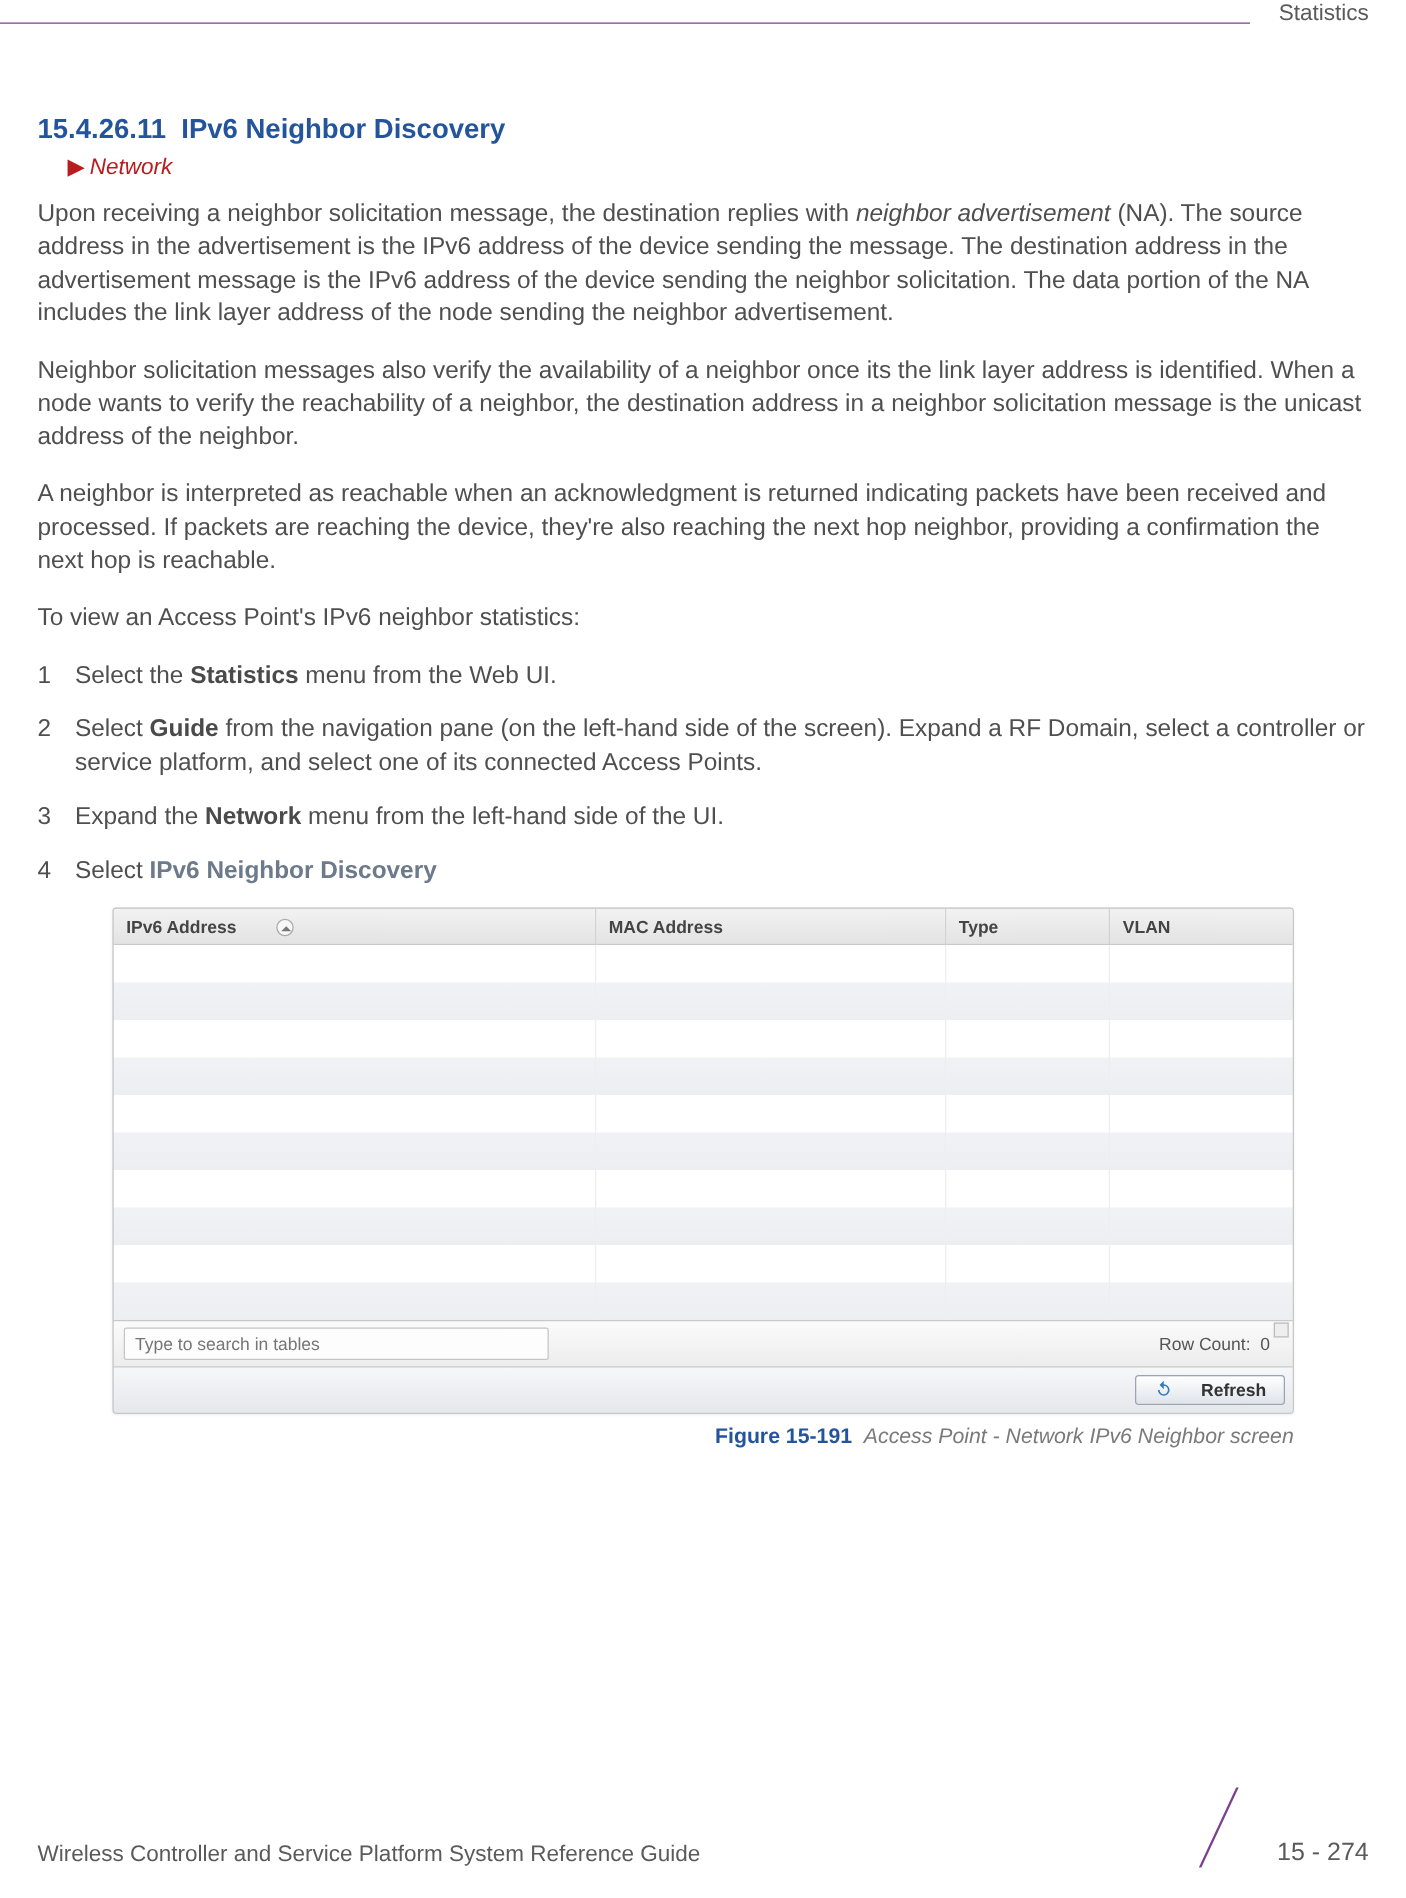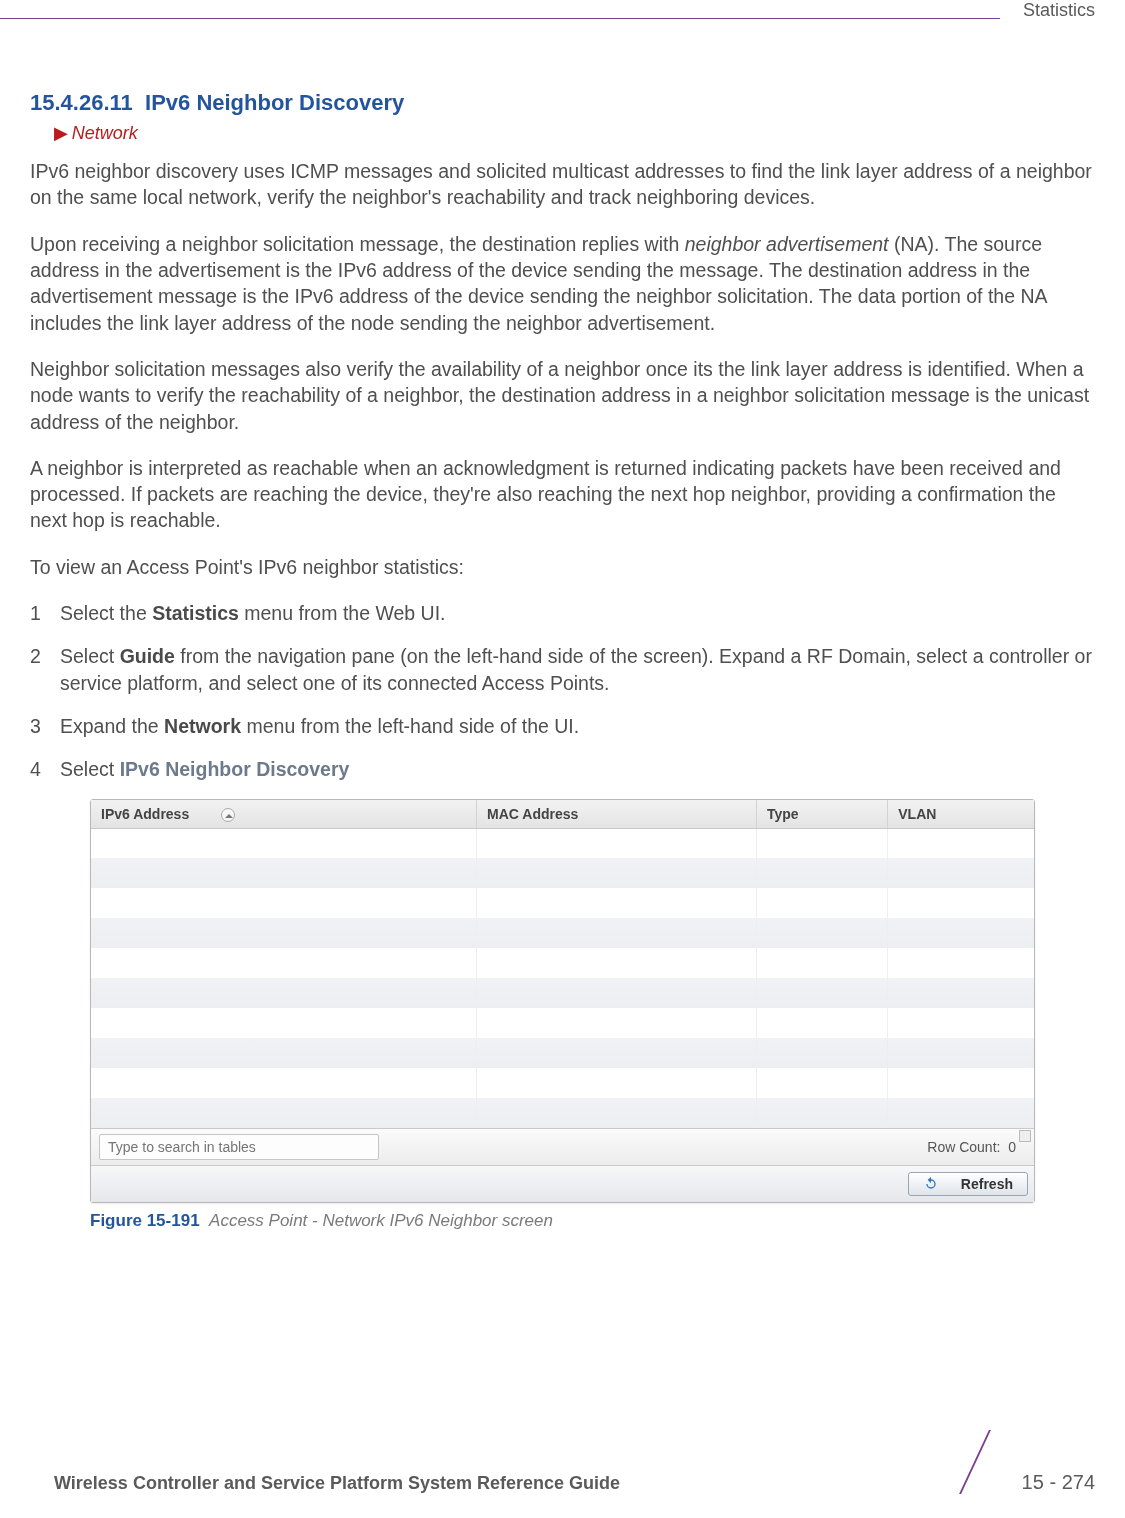--- a/index.html
+++ b/index.html
@@ -132,21 +132,21 @@
   .toolbar {
     display: flex;
     align-items: center;
     border-top: 1px solid #c9c9c9;
     background: linear-gradient(#fbfbfb,#ececec);
     padding: 5px 8px;
     font-size: 14px;
     color: #555;
   }
   .search-box {
-    width: 280px;
+    width: 340px;
     padding: 4px 8px;
     border: 1px solid #c5c5c5;
     border-radius: 2px;
     font-size: 14px;
     color: #666;
     background: #fdfdfd;
   }
   .toolbar .spacer { flex:1; }
   .rowcount { margin-right: 10px; }
   .button-bar {
@@ -165,37 +165,37 @@
     font-size:14px; font-weight:700; color:#333;
     cursor:pointer;
   }
   .btn svg { width:16px; height:16px; }
   .scrollhint {
     position:absolute; right:3px; width:12px; bottom:60px; height:12px;
     border:1px solid #bbb; background:#eee;
   }
 
   .caption {
-    text-align: left;
+    text-align: right;
     margin-top: 8px;
     font-size: 17px;
   }
   .caption b { color: #24559c; font-weight: 700; font-family: Arial, sans-serif; }
   .caption i { font-style: italic; color: #7a7a7a; }
 
   
   .footer {
     position: absolute;
     bottom: 24px;
     left: 30px;
     right: 30px;
     font-size: 18px;
     color: #5a5a5a;
   }
-  .footer .title { font-weight: 700; margin-left: 24px; }
+  .footer .title { font-weight: 400; }
   .footer .right {
     position:absolute; right:0; bottom:0;
     display:flex; align-items:flex-end; gap:16px;
   }
   .footer .slash {
     width: 64px; height: 64px; position: relative;
   }
   .footer .slash::before {
     content:""; position:absolute; left:50%; top:0; bottom:0;
     width:2px; background:#7b3f8f; transform: skewX(-25deg);
@@ -212,21 +212,20 @@
 
   <div class="section-heading">
     <span>15.4.26.11</span>&nbsp;
     <span>IPv6 Neighbor Discovery</span>
   </div>
 
   <div class="breadcrumb">
     <span class="arrow">▶</span><span>Network</span>
   </div>
 
-  <p class="body">IPv6 neighbor discovery uses ICMP messages and solicited multicast addresses to find the link layer address of a neighbor on the same local network, verify the neighbor's reachability and track neighboring devices.</p>
 
   <p class="body">
     <span>Upon receiving a neighbor solicitation message, the destination replies with </span><em>neighbor advertisement</em><span> (NA). The source address in the advertisement is the IPv6 address of the device sending the message. The destination address in the advertisement message is the IPv6 address of the device sending the neighbor solicitation. The data portion of the NA includes the link layer address of the node sending the neighbor advertisement.</span>
   </p>
 
   <p class="body">Neighbor solicitation messages also verify the availability of a neighbor once its the link layer address is identified. When a node wants to verify the reachability of a neighbor, the destination address in a neighbor solicitation message is the unicast address of the neighbor.</p>
   <p class="body">A neighbor is interpreted as reachable when an acknowledgment is returned indicating packets have been received and processed. If packets are reaching the device, they're also reaching the next hop neighbor, providing a confirmation the next hop is reachable.</p>
   <p class="body">To view an Access Point's IPv6 neighbor statistics:</p>
 
   <div class="step-row">

